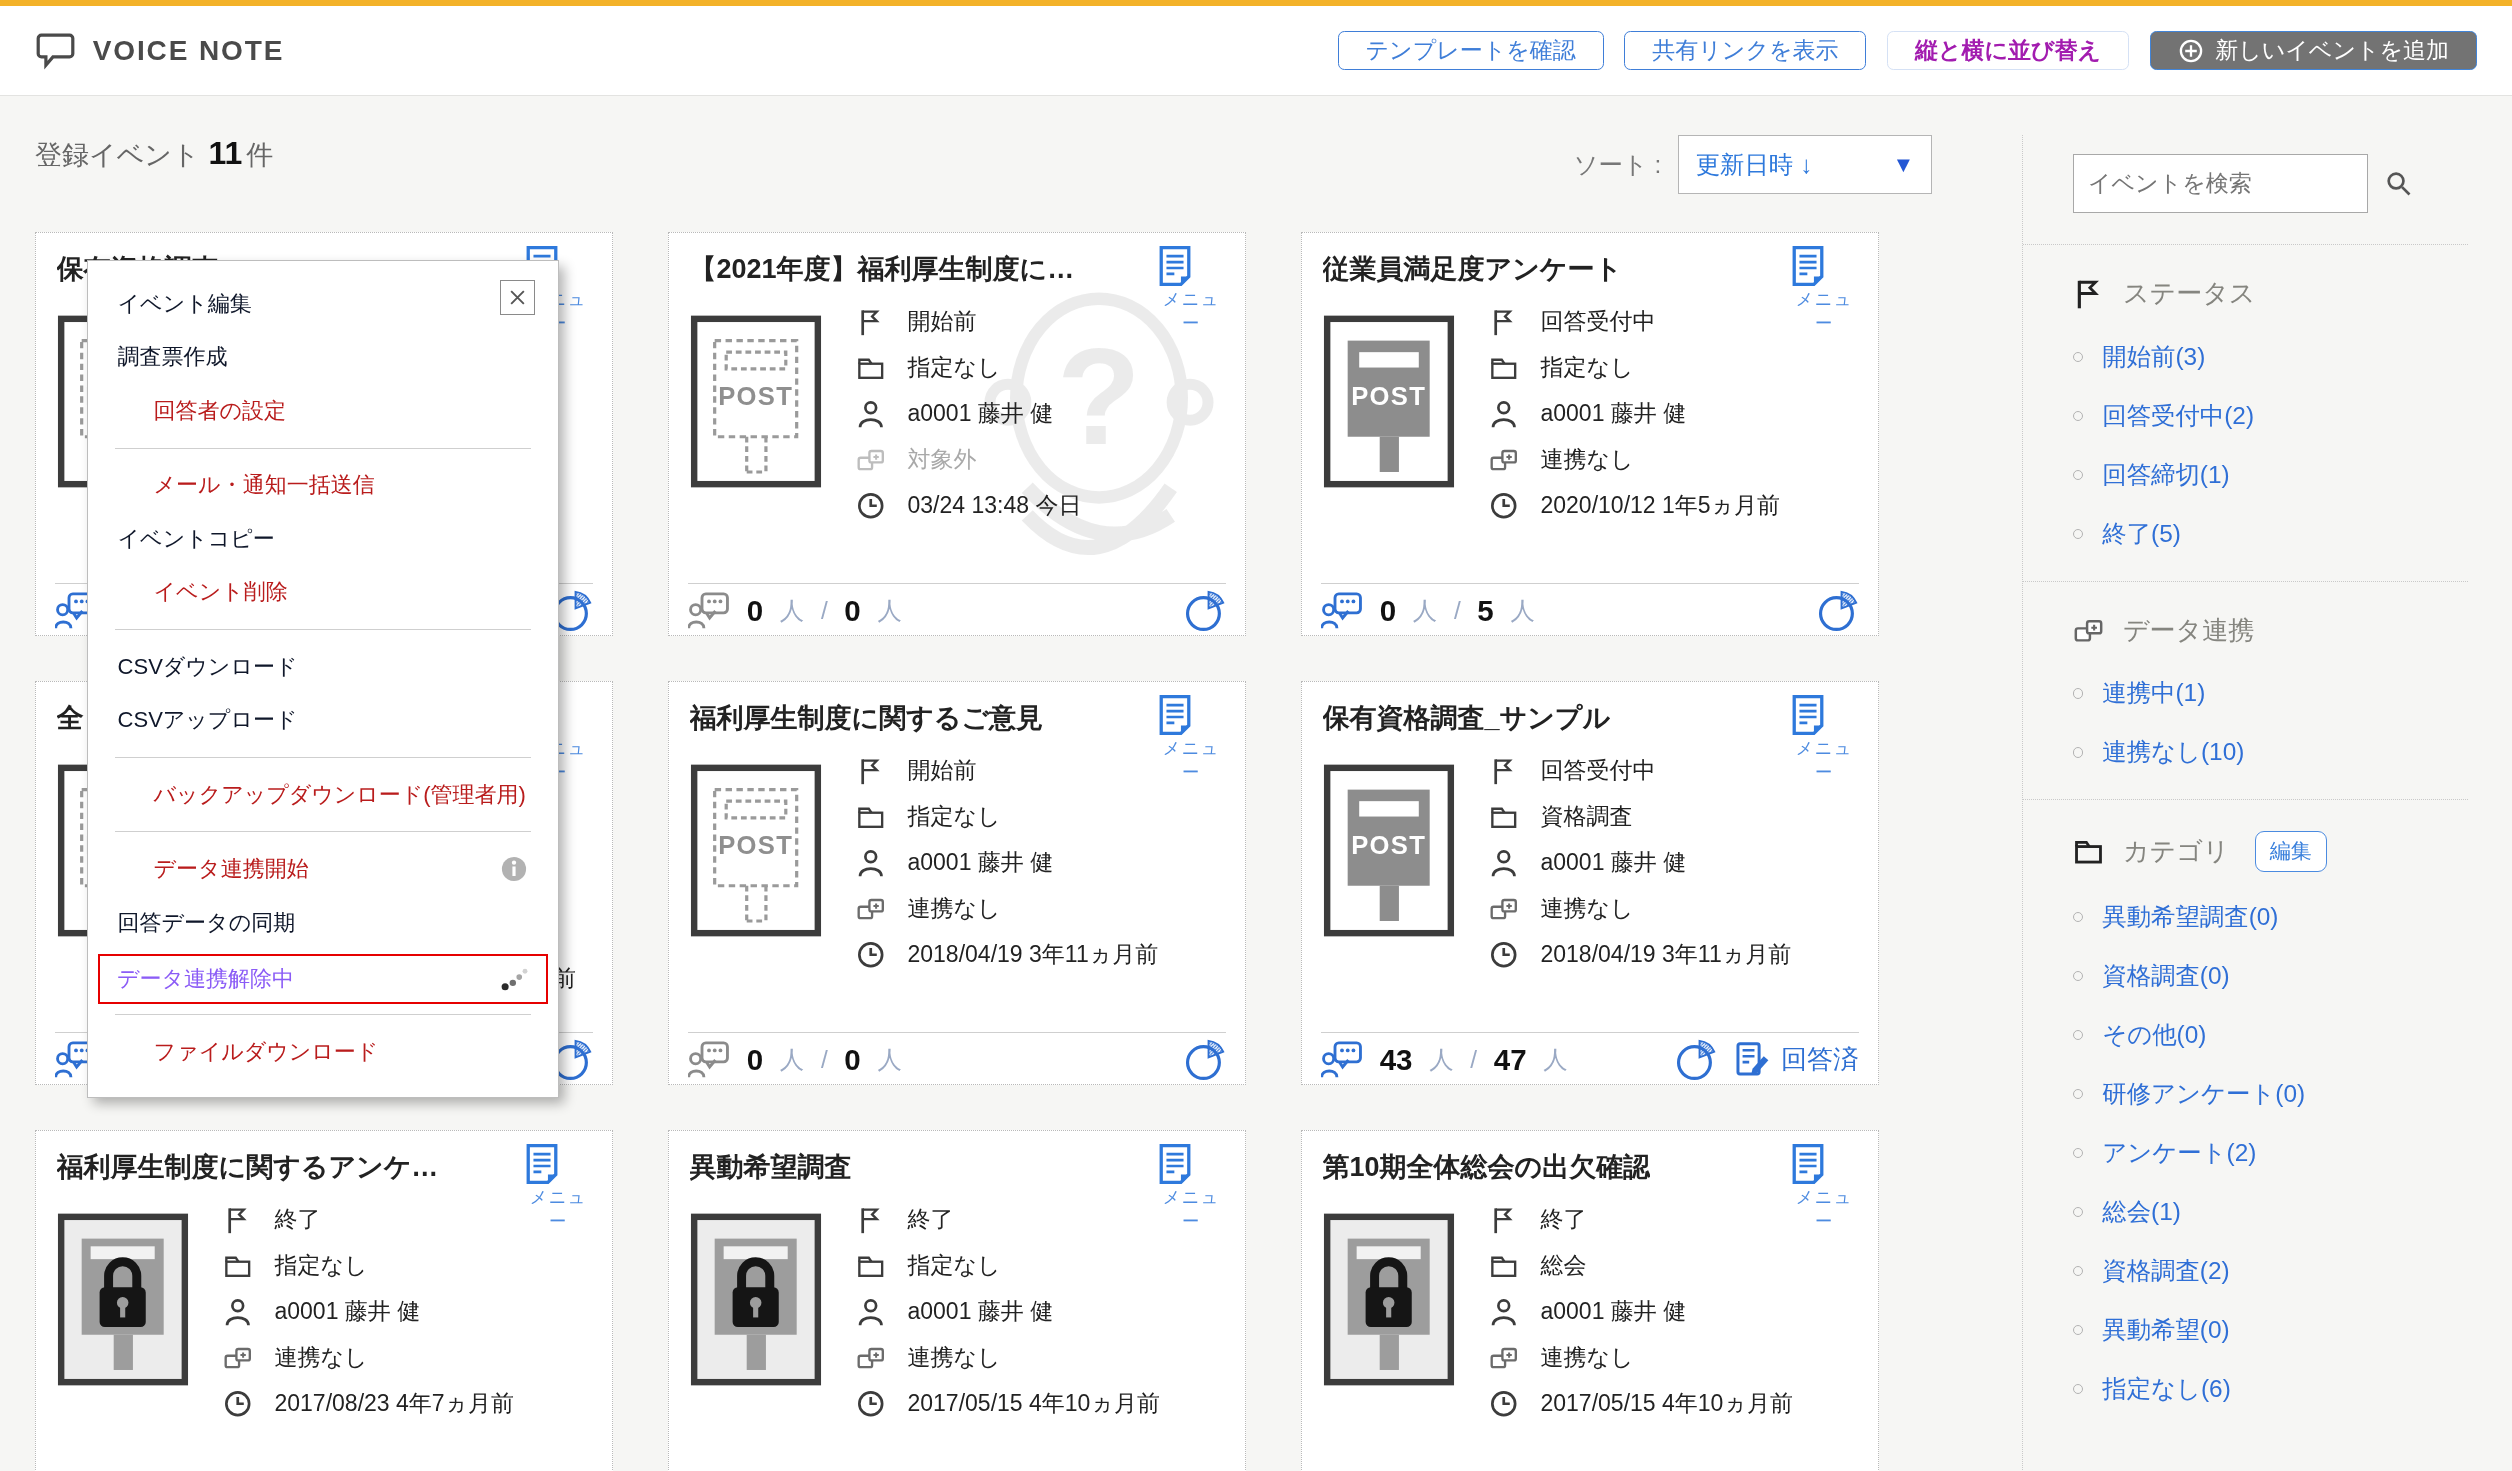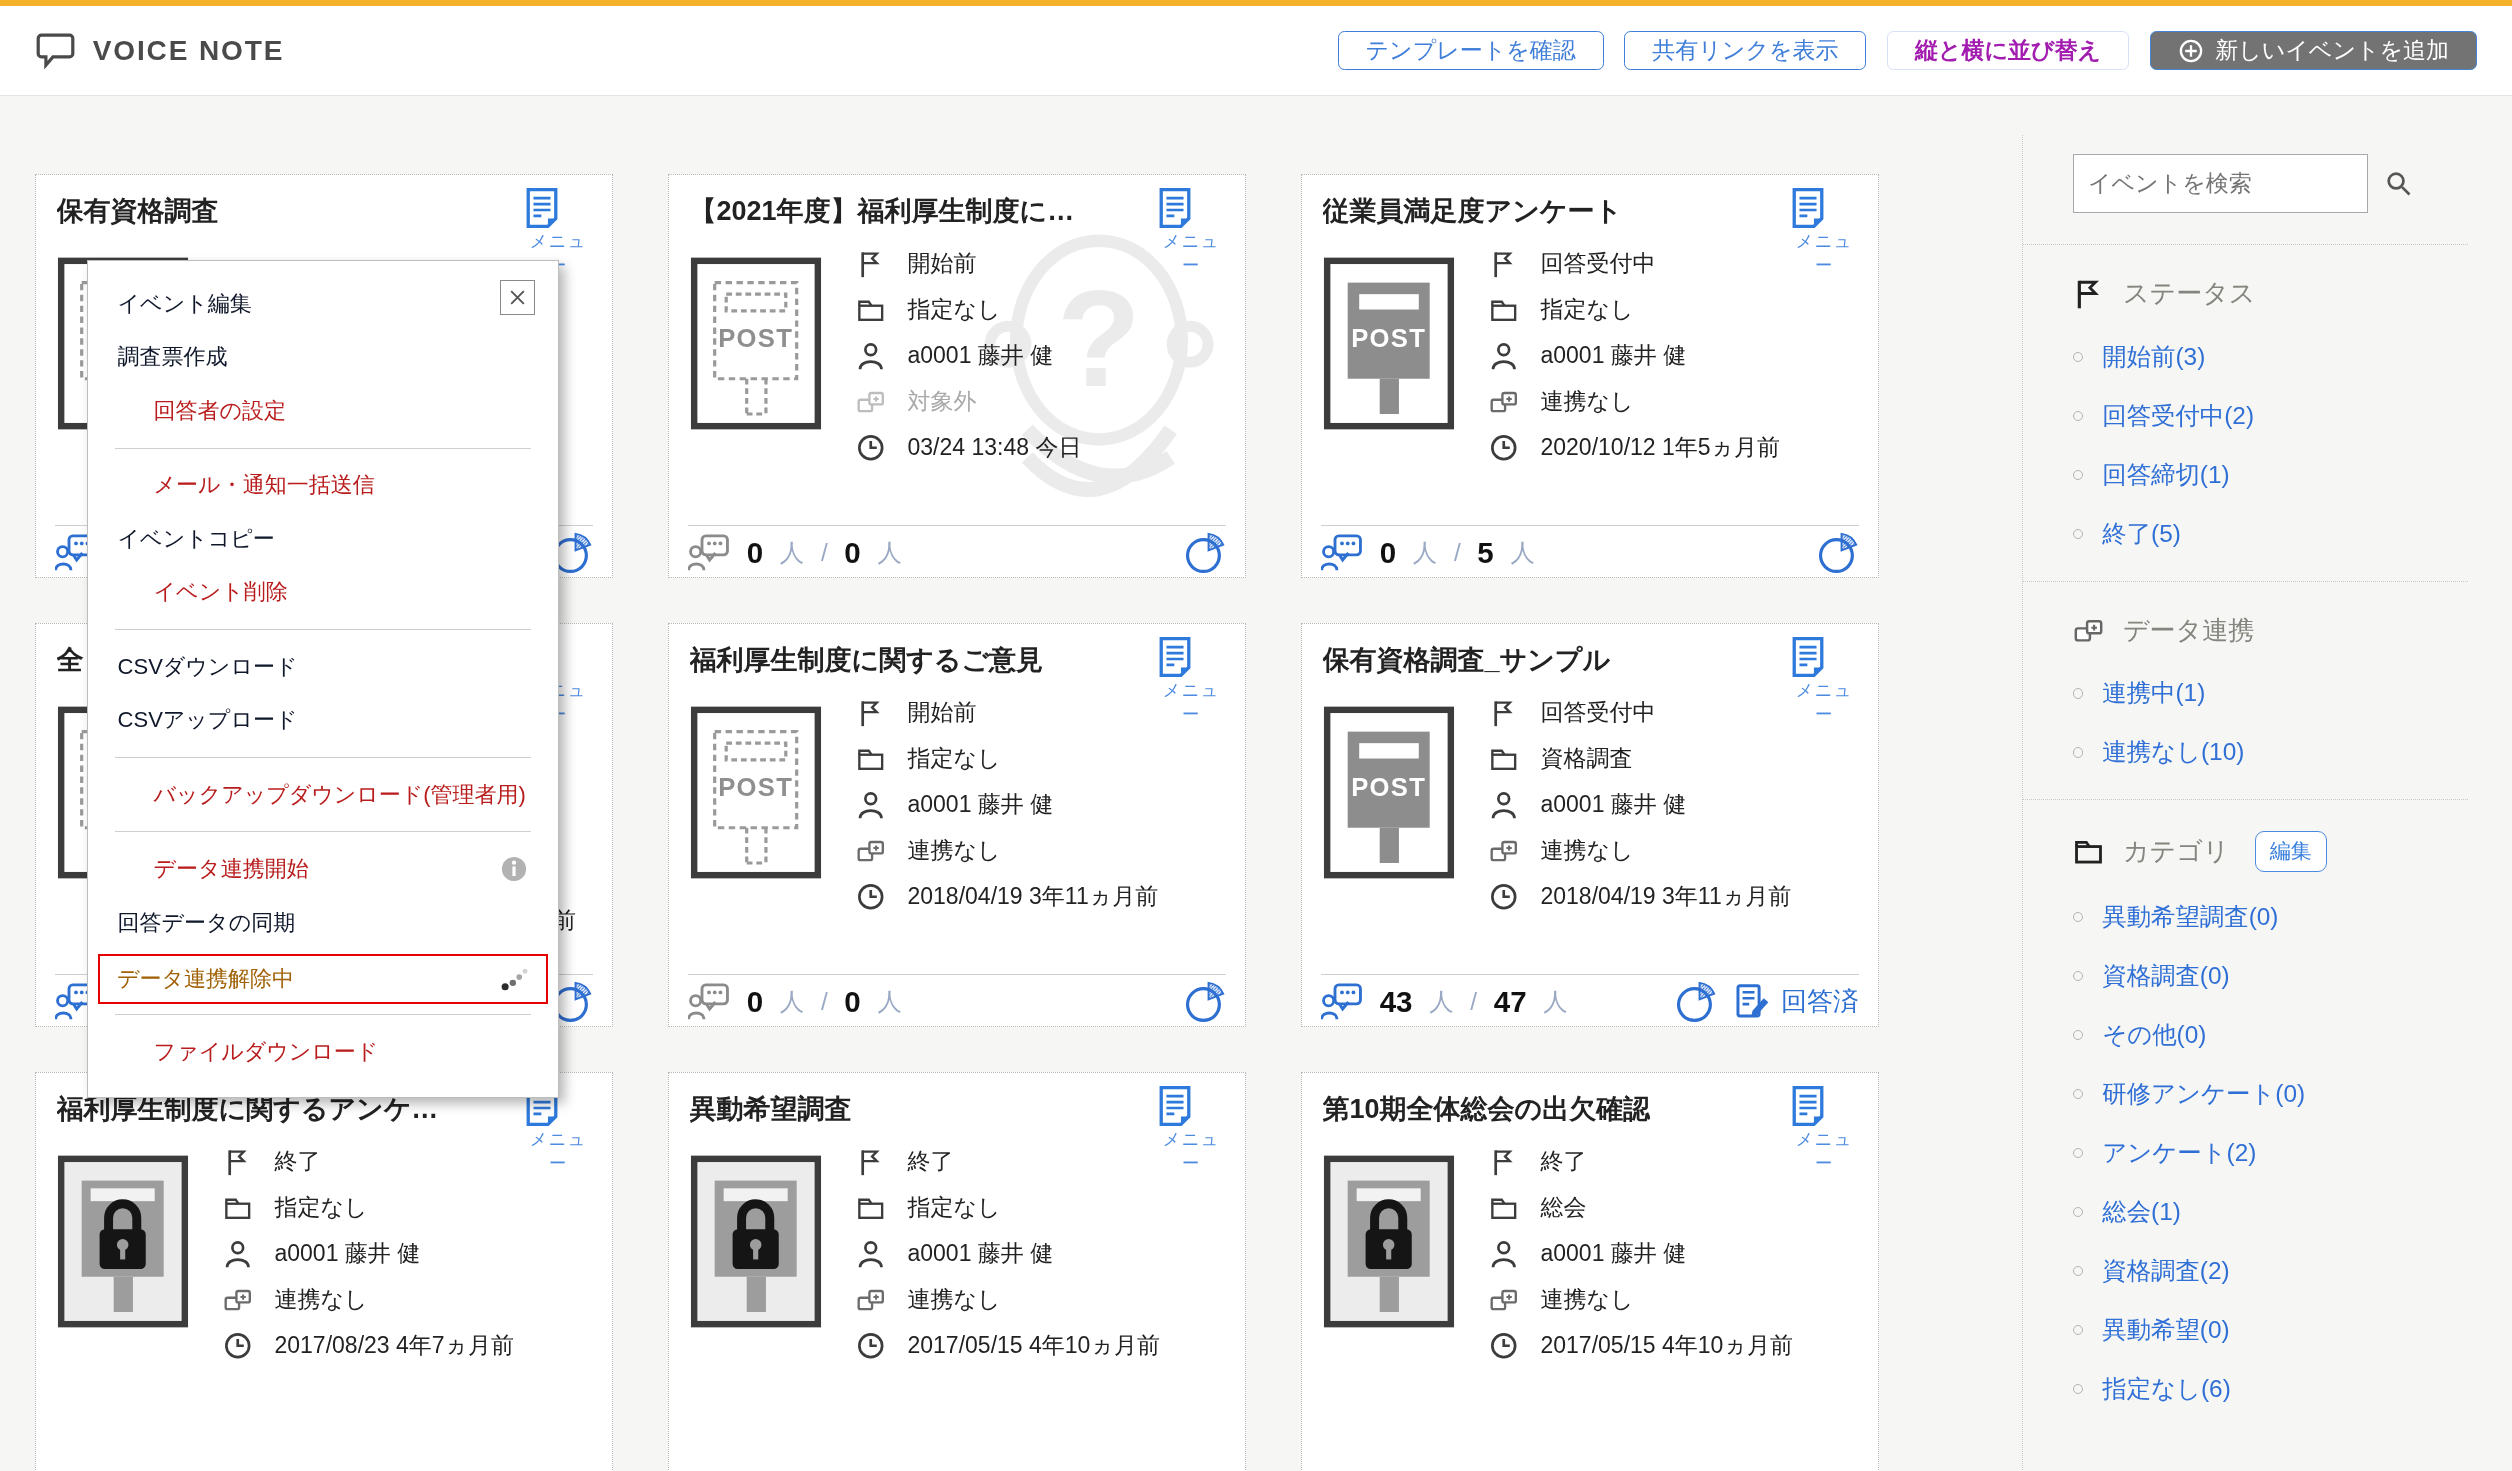--- a/index.html
+++ b/index.html
@@ -60,21 +60,21 @@
   .watermark { position:absolute; right:7.7px; top:33px; opacity:.55; pointer-events:none; }
 
   
   .popup { position:absolute; left:87px; top:260px; width:472px; z-index:30;
            background:#fff; border:0.6px solid #bdbdbd; box-shadow:6.4px 6.4px 11.6px rgba(0,0,0,.30);
            padding:16.7px 27px 19px 27px; }
   .popup .mi { font-size:22px; padding:11.6px 2.6px; cursor:pointer; display:flex;
                align-items:center; justify-content:space-between; white-space:nowrap; }
   .mi.link { color:#0f172a; }
   .mi.muted { color:#b91c1c;margin-left:36px; }
-  .mi.danger { color:#a16207; border:2.6px solid #e60000; margin:5.1px -16.7px;
+  .mi.danger { color:#8b5cf6; border:2.6px solid #e60000; margin:5.1px -16.7px;
                padding:7.7px 16.7px; }
   .mdiv { border-top:1.3px solid #cfcfcf; margin:10.3px 0; }
   .close { position:absolute; top:19px; right:23px; width:35px; height:35px;
            border:1.3px solid #8a8a8a; display:flex; align-items:center; justify-content:center;
            color:#555; cursor:pointer; }
 
   
   .sidebar { width:465px; margin-left:90px; border-left:1.9px dotted #c9c9c9;
              padding:19px 19px 0 50px; }
   .searchbox { width:295px; height:59px; border:1.3px solid #a8a8a8; background:#fff;
@@ -125,20 +125,30 @@
             <path d="M18 10 v16 M10 18 h16" stroke="#fff" stroke-width="3.2"></path>
           </svg>
         </span>
       <span>新しいイベントを追加</span>
     </button>
   </div>
 </div>
 
 <div class="main">
   <div class="colL">
+    <div class="headrow">
+      <span class="pgtitle"><span>登録イベント</span><b>11</b><span>件</span></span>
+      <div class="sort">
+        <span class="sortlab">ソート :</span>
+        <div class="sortbox">
+          <span class="sortval">更新日時 ↓</span>
+          <span class="sortarrow">▼</span>
+        </div>
+      </div>
+    </div>
 
     <div class="grid">
 
       <div class="card">
         <div class="ctitle">保有資格調査</div>
         <div class="menubtn"><span><svg width="42" height="42" viewBox="0 0 64 64">
                 <path d="M11 4 h42 v44 l-12 12 H11 z" fill="#fff" stroke="#2e79dc" stroke-width="5"></path>
                 <path d="M53 48 l-12 12 v-12 z" fill="#2e79dc"></path>
                 <path d="M19 17 h26 M19 26 h26 M19 35 h26 M19 44 h12" stroke="#2e79dc" stroke-width="4"></path>
               </svg></span><div class="mlabel">メニュー</div></div>

